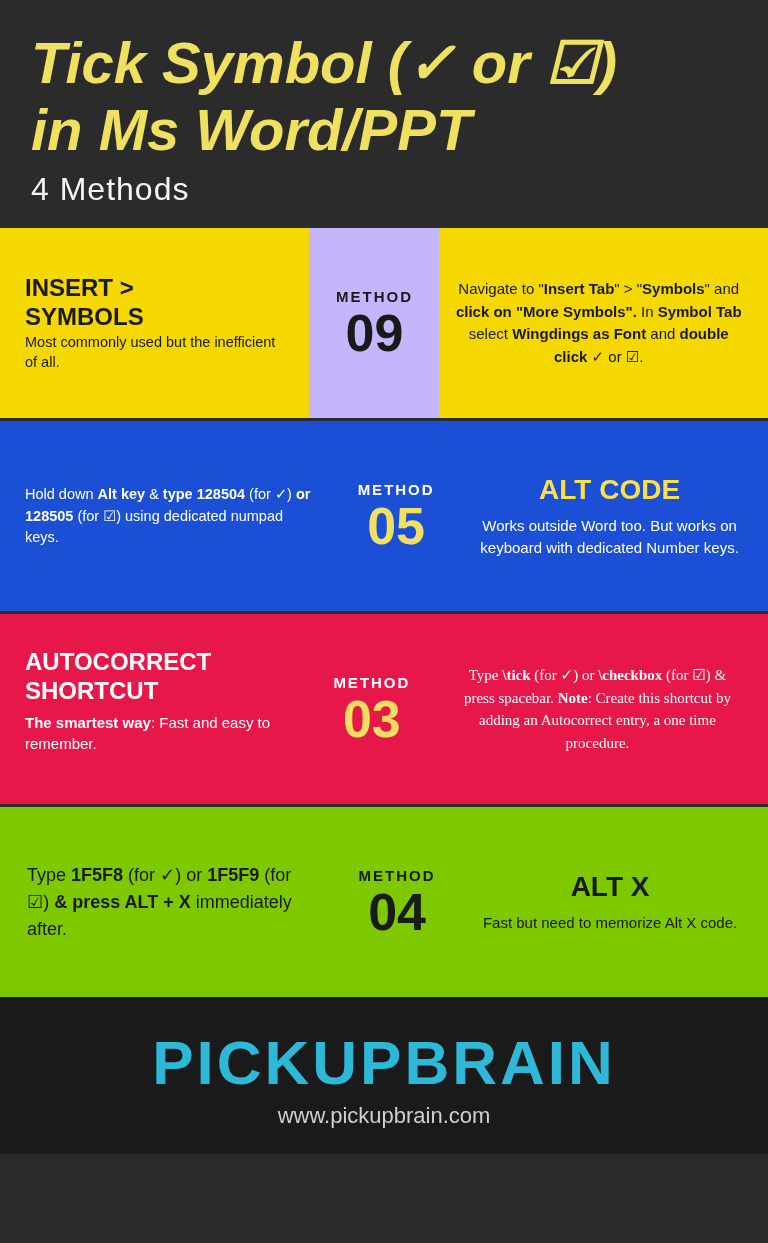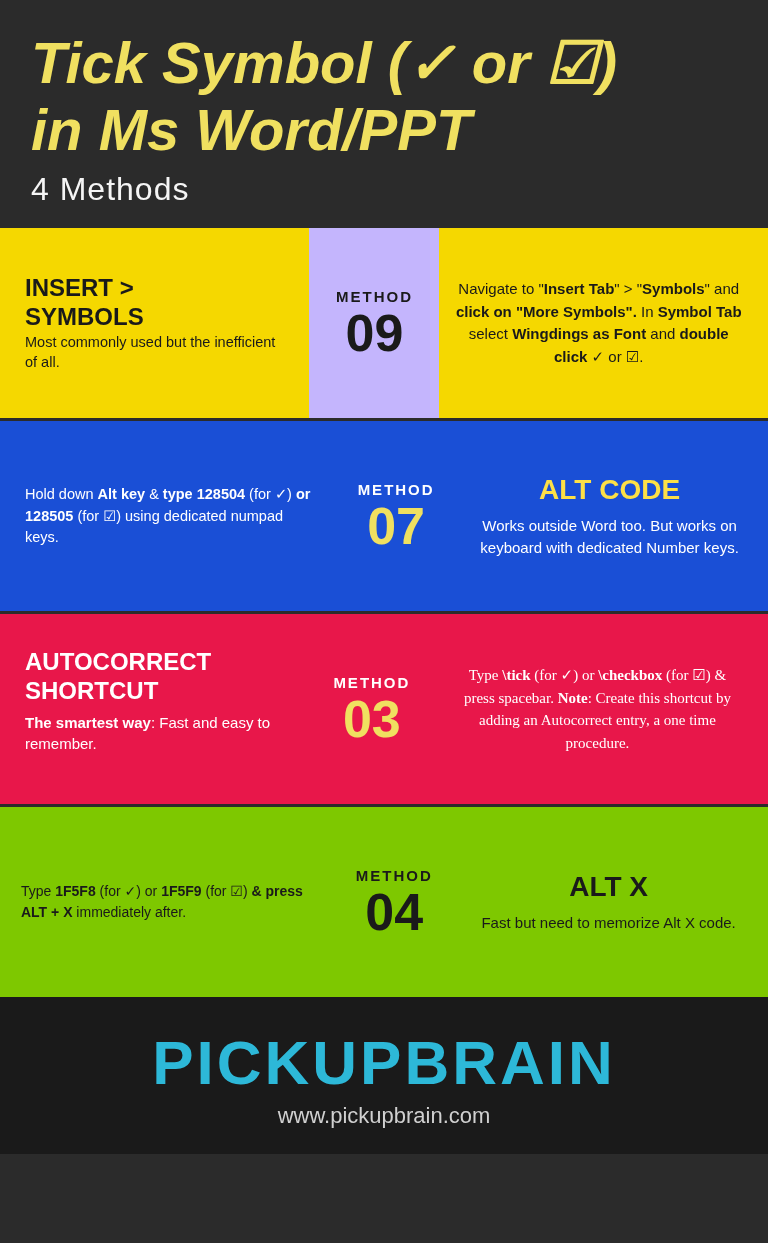--- a/index.html
+++ b/index.html
@@ -136,23 +136,23 @@
       font-family: Liberation Serif, serif;
     }
 
     
     .method-04 {
       background: #7ec800;
     }
     .method-04 .left-col {
       background: #7ec800;
       color: #1a1a1a;
-      padding: 22px 15px 22px 21px;
+      padding: 22px 15px 22px 27px;
       flex: 1.2;
-      font-size: 14px;
+      font-size: 18px;
       line-height: 1.5;
     }
     .method-04 .right-col {
       background: #7ec800;
       color: #1a1a1a;
       padding: 22px 25px 22px 15px;
       flex: 1.1;
       text-align: center;
     }
     .method-04 .right-col .col-title {
@@ -266,21 +266,21 @@
 <div class="method-divider"></div>
 
 <div class="method-row method-02">
   <div class="left-col">
     <div>
       Hold down <span class="bold">Alt key</span> &amp; <span class="bold">type 128504</span> (for ✓) <span class="bold">or 128505</span> (for ☑) using dedicated numpad keys.
     </div>
   </div>
   <div class="method-badge">
     <span class="badge-label bold">METHOD</span>
-    <span class="badge-number">07</span>
+    <span class="badge-number">05</span>
   </div>
   <div class="right-col">
     <div class="col-title bold">ALT CODE</div>
     <div class="col-desc">Works outside Word too. But works on keyboard with dedicated Number keys.</div>
   </div>
 </div>
 
 <div class="method-divider"></div>
 
 <div class="method-row method-03">

